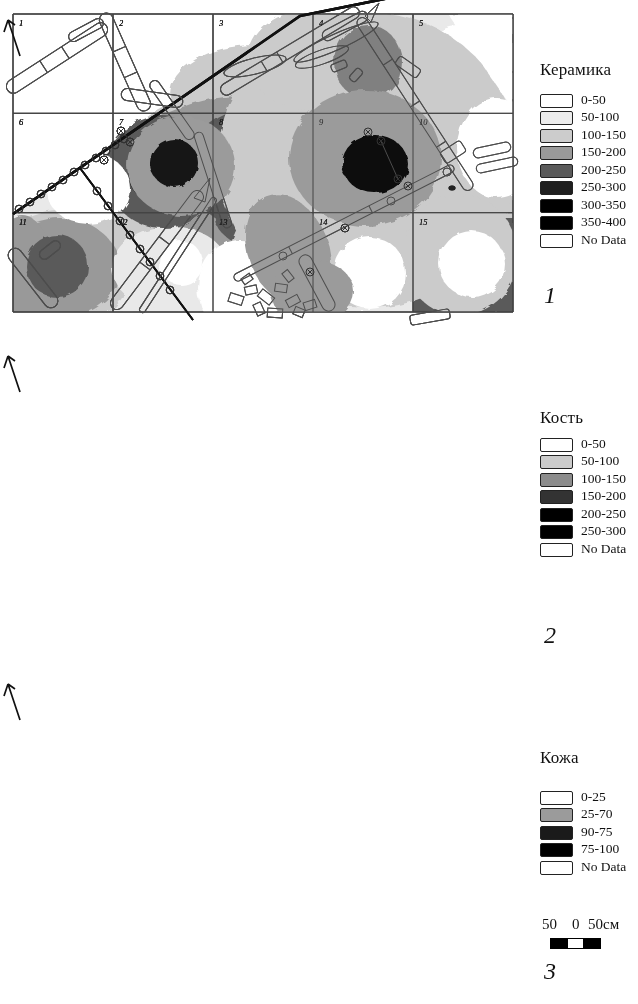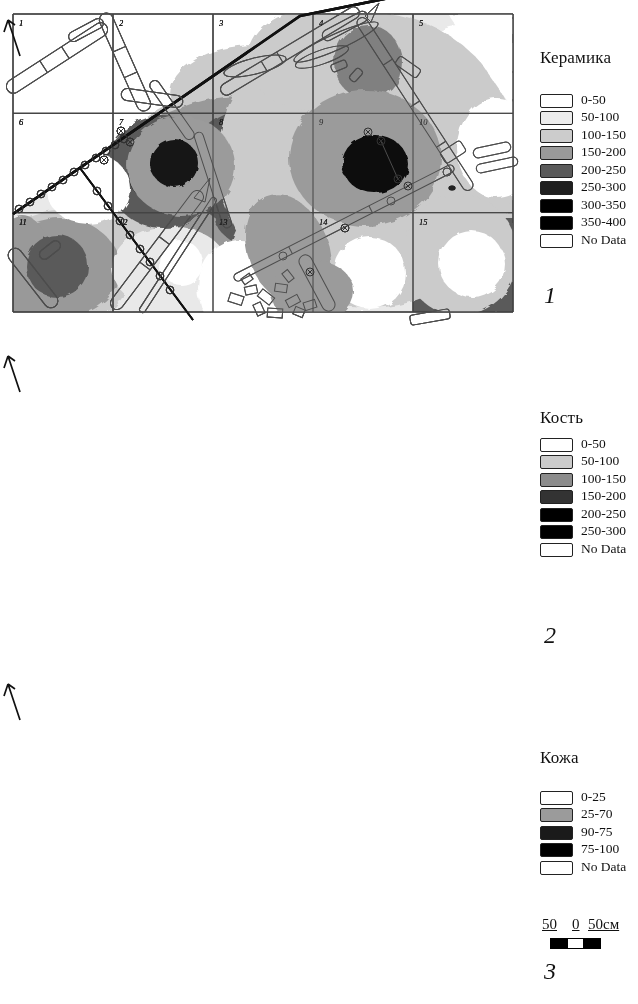--- a/index.html
+++ b/index.html
@@ -3,32 +3,32 @@
 <meta charset="utf-8">
 <style>
   html,body{margin:0;padding:0;background:#fff;}
   body{width:638px;height:1004px;position:relative;overflow:hidden;
        font-family:"Liberation Serif","DejaVu Serif",serif;color:#111;}
   .map{position:absolute;left:0;}
   #map1{top:0;} #map2{top:335;} #map3{top:668;}
   .north{position:absolute;left:576;width:26px;height:48px;}
   #arrow1{top:12px;} #arrow2{top:348px;} #arrow3{top:676px;}
   .ltitle{position:absolute;left:540px;font-size:17px;letter-spacing:.2px;}
-  #title1{top:48px;} #title2{top:408px;} #title3{top:748px;}
+  #title1{top:60px;} #title2{top:408px;} #title3{top:748px;}
   .legend{position:absolute;left:540px;}
   #legend1{top:90px;} #legend2{top:434px;} #legend3{top:787px;}
   .lrow{display:flex;align-items:flex-end;height:17.5px;}
   .sw{display:inline-block;width:31px;height:12px;border:1.2px solid #222;
       border-radius:2px;margin-right:8px;flex:none;}
   .lb{font-size:13.5px;white-space:nowrap;}
   .pnum{position:absolute;left:544px;font-size:24px;font-style:italic;}
   #num1{top:282px;} #num2{top:622px;} #num3{top:958px;}
   #scalebar{position:absolute;left:538px;top:916px;width:100px;height:40px;}
   #scalebar .slabels{position:relative;height:20px;font-size:15px;}
-  #scalebar .slabels span{position:absolute;top:0;text-decoration:underline;}
+  #scalebar .slabels span{position:absolute;top:0;}
   #sl0{left:4px;} #sl1{left:34px;} #sl2{left:50px;}
   #scalebar .bar{position:absolute;left:12px;top:22px;height:9px;
       display:flex;border:1px solid #000;}
   #scalebar .bar span{display:block;height:100%;}
   #scalebar .bar span:nth-child(1){width:17px;}
   #scalebar .bar span:nth-child(2){width:15px;}
   #scalebar .bar span:nth-child(3){width:17px;}
   svg text.cellnum{font-family:"Liberation Serif","DejaVu Serif",serif;
       font-size:8.5px;font-style:italic;fill:#222;}
 </style>

